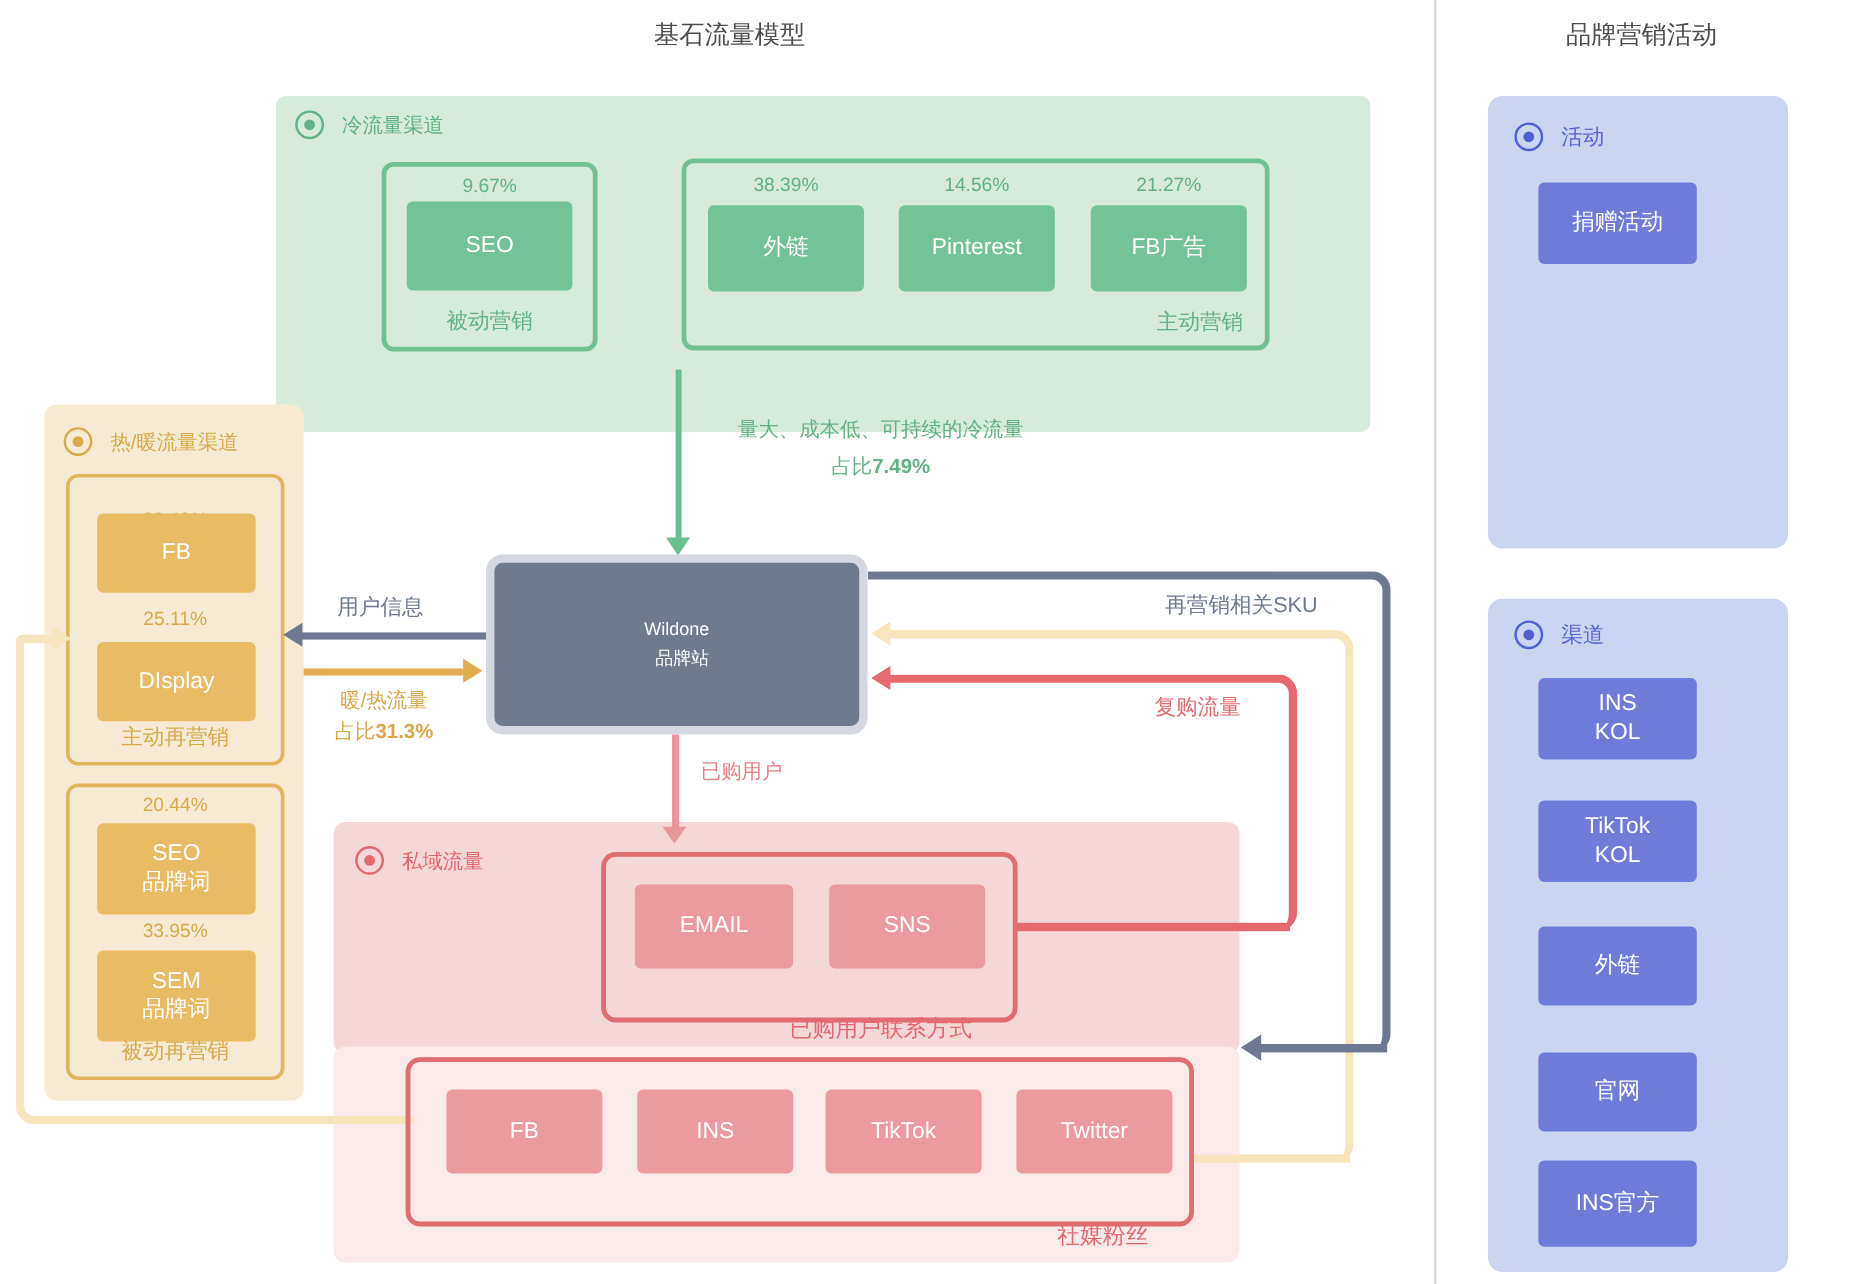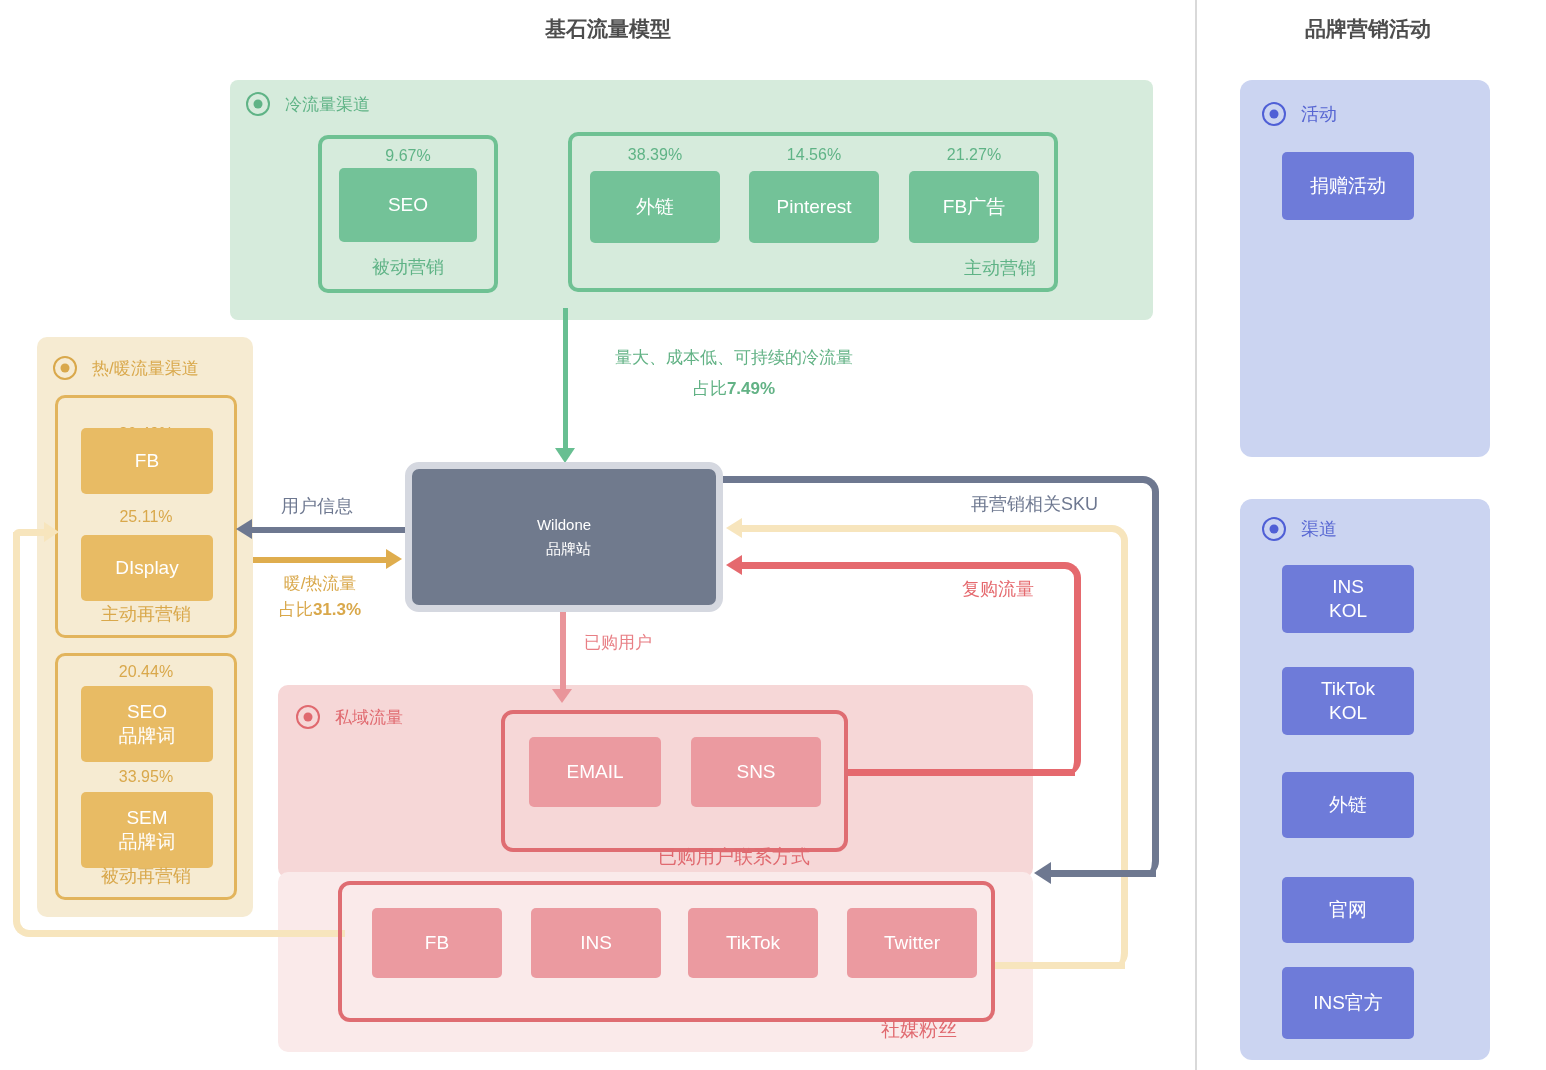--- a/index.html
+++ b/index.html
@@ -9,36 +9,36 @@
     --red-line:#e5696e; --red-bd:#df6d72; --red-fill:#eb9aa0; --red-tx:#e0696f; --red-soft:#e9959a;
     --pink-top:#f6d7d7; --pink-bottom:#faeaea;
     --slate:#707a8d; --slate-line:#6e7890; --slate-bd:#d5d8e0;
     --blue-bg:#cbd4f1; --blue-fill:#6e7bd9; --blue-tx:#5766d2;
     --ink:#4d4d4d;
   }
   html,body{margin:0;padding:0;background:#fff;}
   .canvas{position:relative;width:1546px;height:1070px;background:#fff;overflow:hidden;
           font-family:"Liberation Sans","DejaVu Sans",sans-serif;}
   .abs{position:absolute;}
-  .title{font-size:21px;font-weight:bold;color:var(--ink);text-align:center;}
+  .title{font-size:21px;font-weight:normal;color:var(--ink);text-align:center;}
   .divider{left:1195px;top:0;width:2px;height:1070px;background:#d9d9d9;}
 
   .panel{position:absolute;border-radius:10px;}
   .sec-head{position:absolute;display:flex;align-items:center;gap:15px;font-size:17px;}
   .radio{display:inline-block;width:20px;height:20px;border:2.5px solid currentColor;border-radius:50%;position:relative;flex:0 0 auto;}
   .radio::after{content:"";position:absolute;left:50%;top:50%;transform:translate(-50%,-50%);
                 width:9px;height:9px;border-radius:50%;background:currentColor;}
   .group{position:absolute;border-radius:10px;box-sizing:border-box;}
   .node{position:absolute;display:flex;align-items:center;justify-content:center;color:#fff;
         border-radius:5px;font-size:19px;text-align:center;white-space:pre-line;line-height:1.25;}
   .pct{position:absolute;font-size:16px;text-align:center;}
   .group-label{position:absolute;font-size:18px;}
 
   
-  .cold{left:230px;top:80px;width:912px;height:240px;background:var(--green-bg);border-radius:8px;padding-left:11px;}
+  .cold{left:230px;top:80px;width:912px;height:280px;background:var(--green-bg);border-radius:8px;}
   .cold .sec-head{left:16px;top:12px;color:var(--green-tx);}
   .g-cold-passive{left:88px;top:55px;width:180px;height:158px;border:4px solid var(--green-bd);}
   .g-cold-active{left:338px;top:52px;width:490px;height:160px;border:4px solid var(--green-bd);}
   .cold .pct{color:var(--green-tx);}
   .cold .node{background:var(--green-fill);}
   .cold .group-label{color:var(--green-tx);}
 
   
   .warm{left:37px;top:337px;width:216px;height:580px;background:var(--yellow-bg);}
   .warm .sec-head{left:16px;top:19px;color:var(--yellow-tx);}

